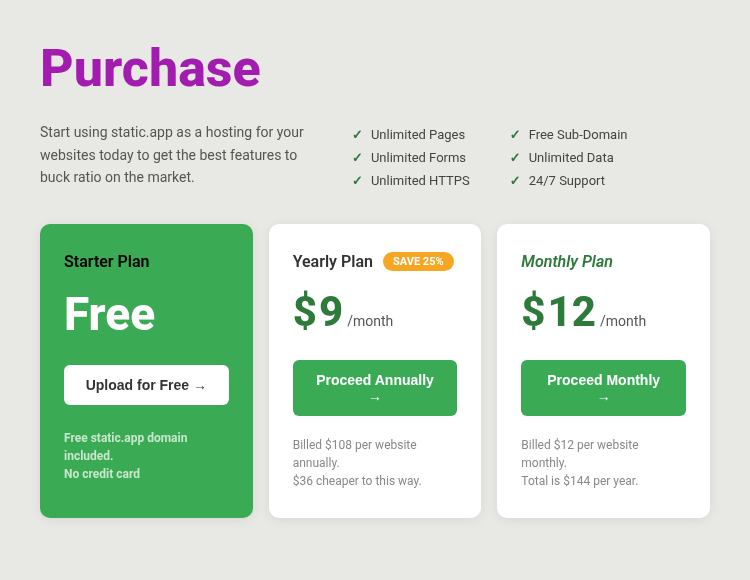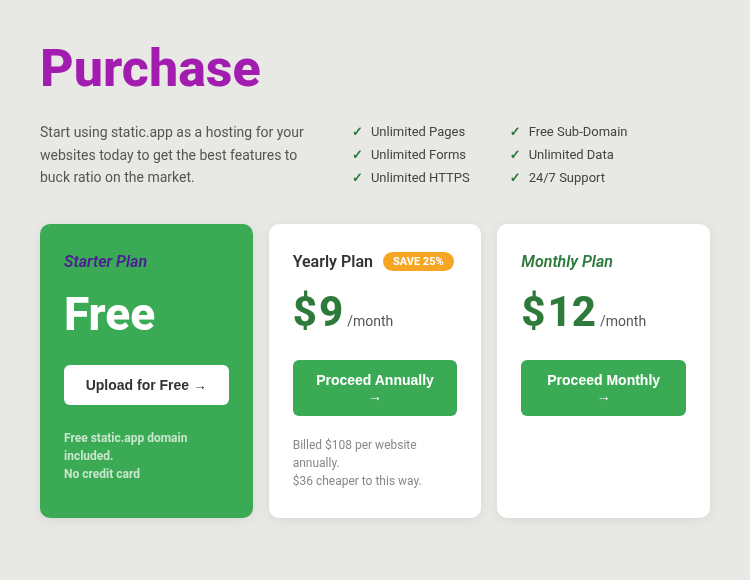--- a/index.html
+++ b/index.html
@@ -17,21 +17,21 @@
       font-weight: 800;
       color: #a21caf;
       margin-bottom: 24px;
       line-height: 1.1;
     }
 
     .intro-section {
       display: flex;
       gap: 32px;
       margin-bottom: 36px;
-      align-items: center;
+      align-items: flex-end;
     }
 
     .intro-text {
       flex: 0 0 280px;
       font-size: 14px;
       color: #555;
       line-height: 1.6;
     }
 
     .features-columns {
@@ -79,22 +79,21 @@
       color: #fff;
     }
 
     .plan-name {
       font-size: 16px;
       font-weight: 600;
       margin-bottom: 16px;
     }
 
     .plan-card.starter .plan-name {
-      color: #4c1d95;
-      font-style: italic;
+      color: #000000;
     }
 
     .plan-price-free {
       font-size: 46px;
       font-weight: 800;
       color: #fff;
       margin-bottom: 24px;
     }
 
     .plan-price-row {
@@ -245,15 +244,17 @@
   <div class="plan-card">
     <div class="plan-name-row">
       <span class="plan-name" style="margin-bottom:0; color:#2d7a3a;font-style:italic;">Monthly Plan</span>
     </div>
     <div class="plan-price-row">
       <span class="plan-price-dollar">$</span>
       <span class="plan-price-amount">12</span>
       <span class="plan-price-period">/month</span>
     </div>
     <button class="btn-proceed">Proceed Monthly →</button>
+    <div class="plan-footer-text" style="white-space:pre-line;">Billed $12 per website monthly.
+Total is $144 per year.</div>
   </div>
 
 </div>
 
 </body></html>

